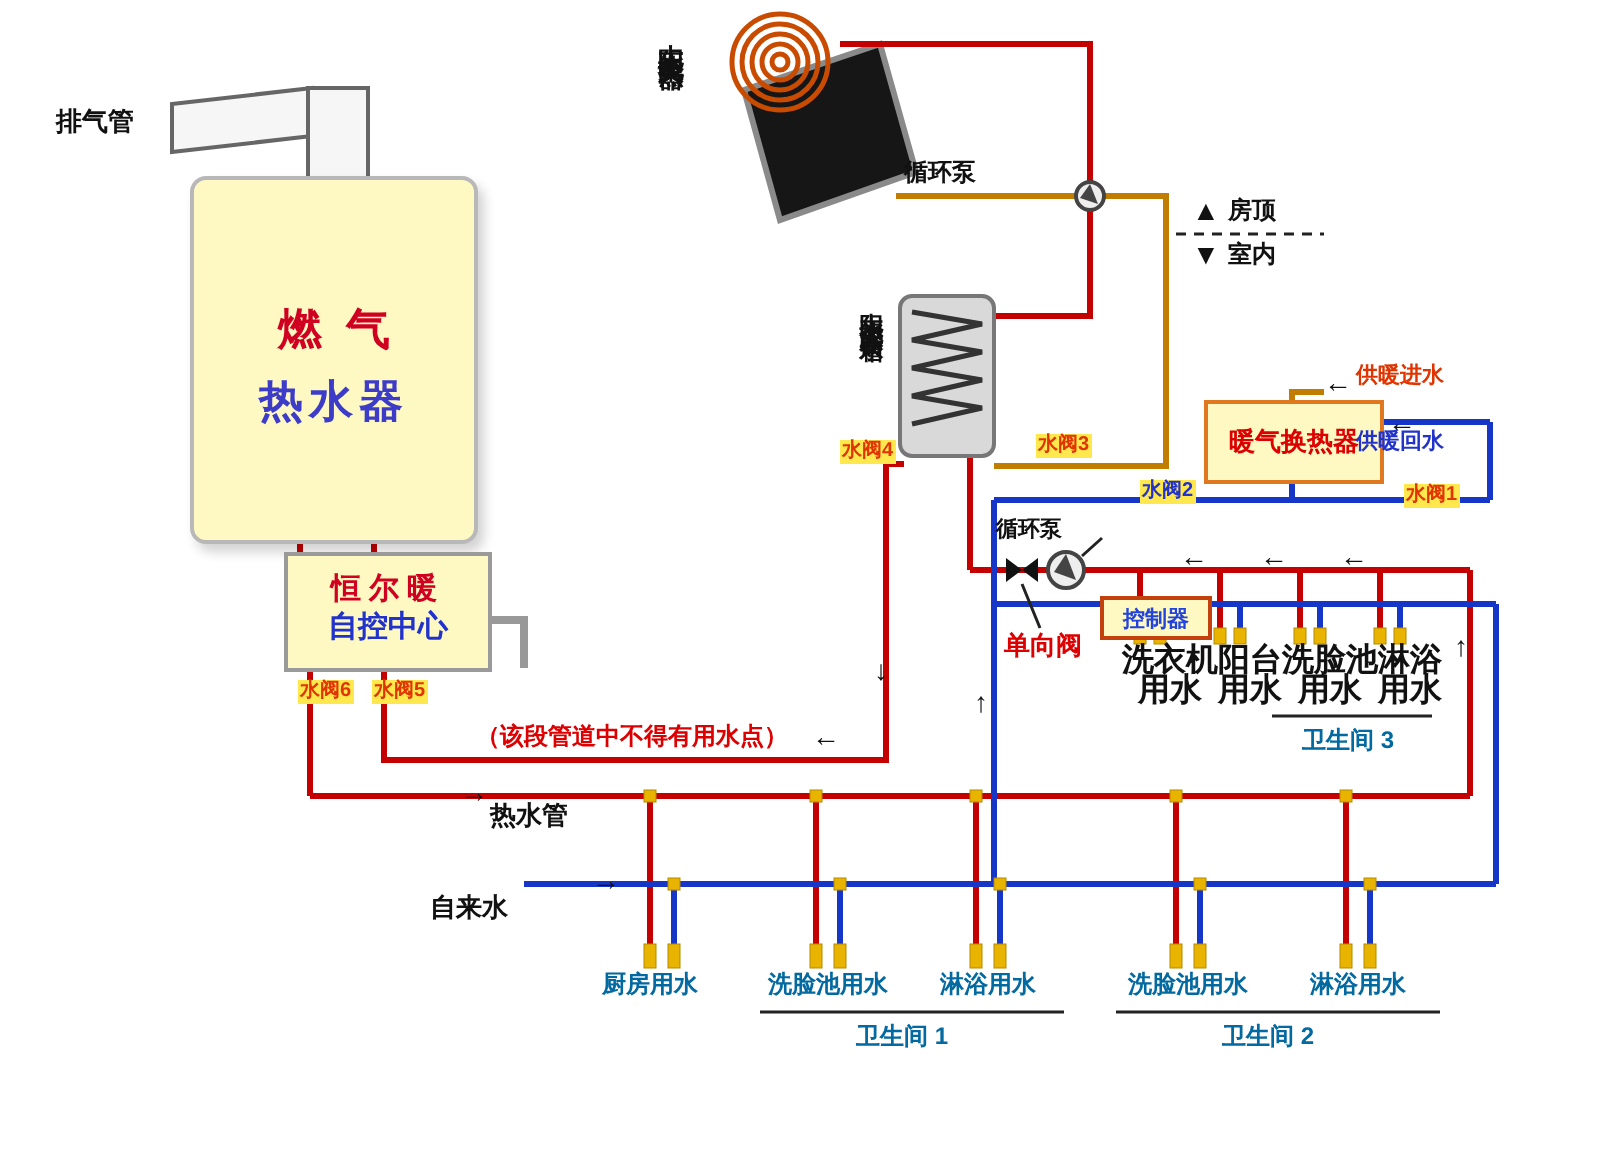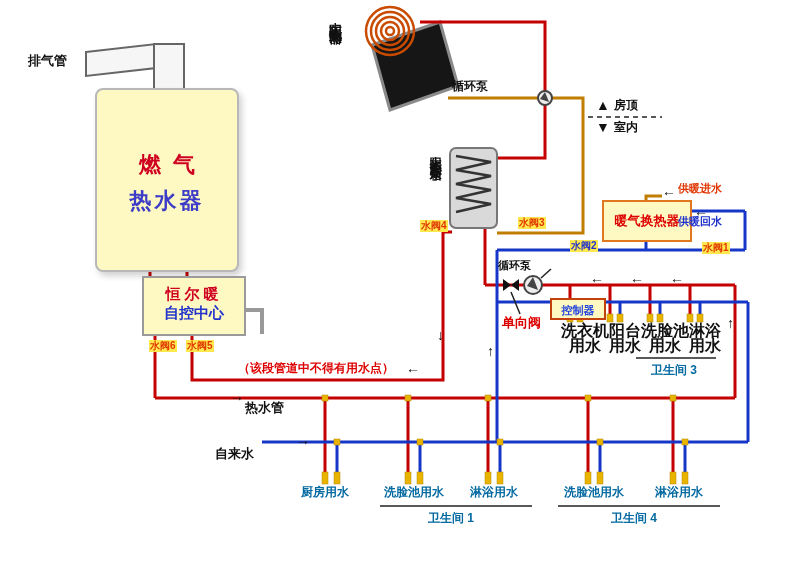--- a/index.html
+++ b/index.html
@@ -216,15 +216,15 @@
     <div>用水</div>
   </div>
   <div class="bf" style="left:651px;top:362px">卫生间 3</div>
 
   <div class="bf" style="left:301px;top:484px">厨房用水</div>
   <div class="bf" style="left:384px;top:484px">洗脸池用水</div>
   <div class="bf" style="left:470px;top:484px">淋浴用水</div>
   <div class="bf" style="left:564px;top:484px">洗脸池用水</div>
   <div class="bf" style="left:655px;top:484px">淋浴用水</div>
   <div class="bf" style="left:428px;top:510px">卫生间 1</div>
-  <div class="bf" style="left:611px;top:510px">卫生间 4</div>
+  <div class="bf" style="left:611px;top:510px">卫生间 2</div>
 
 </div>
 
 </body></html>

